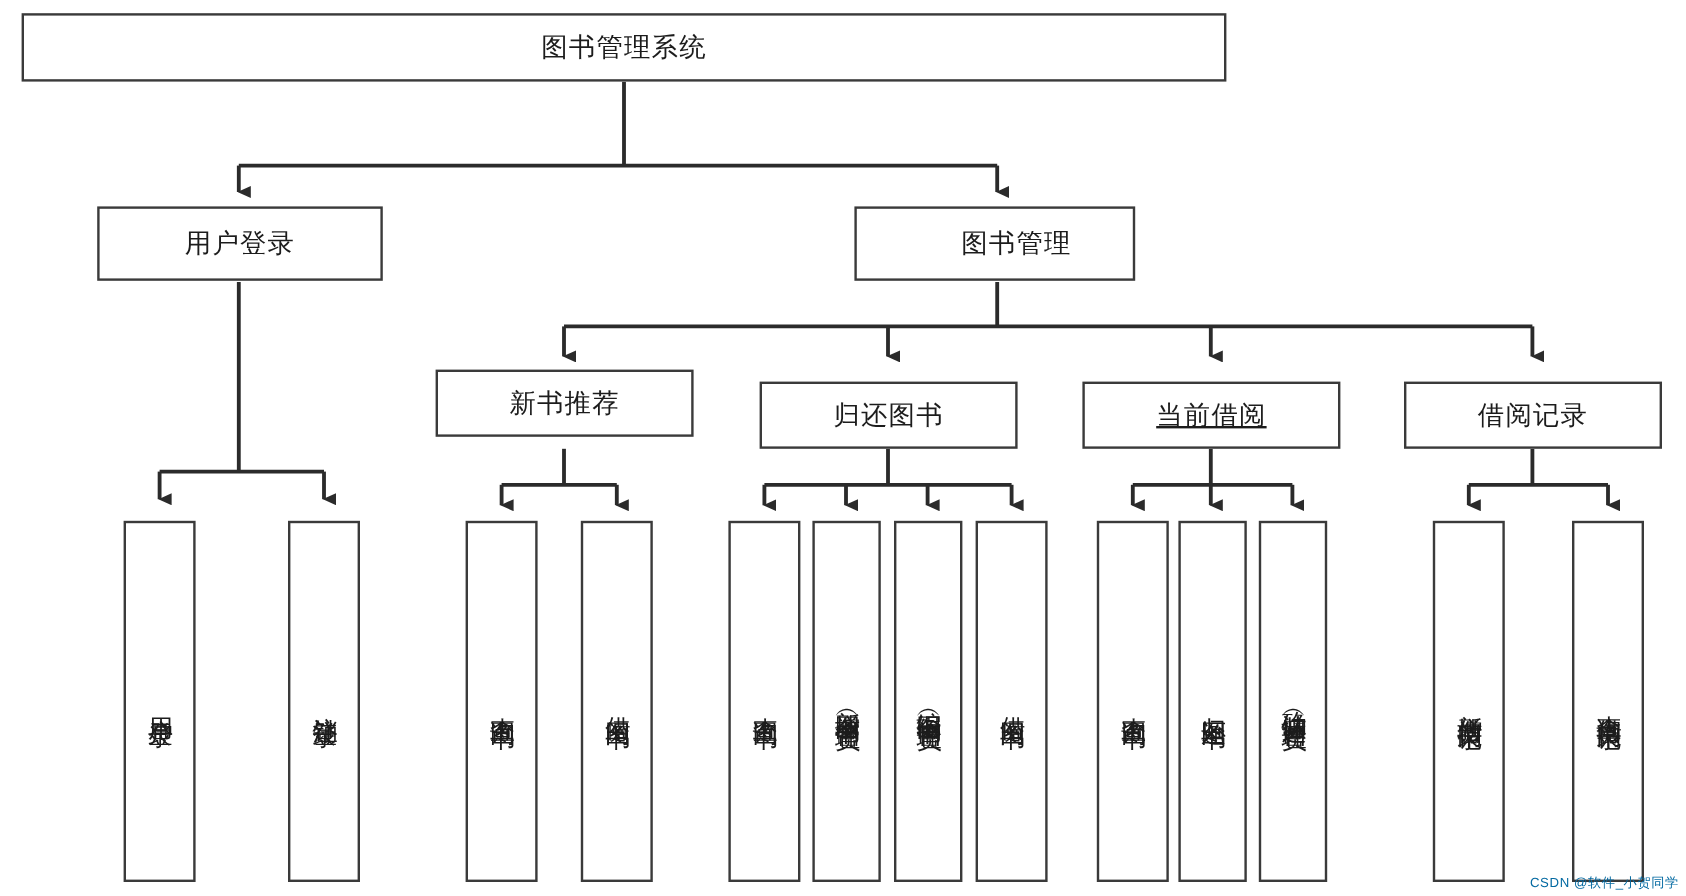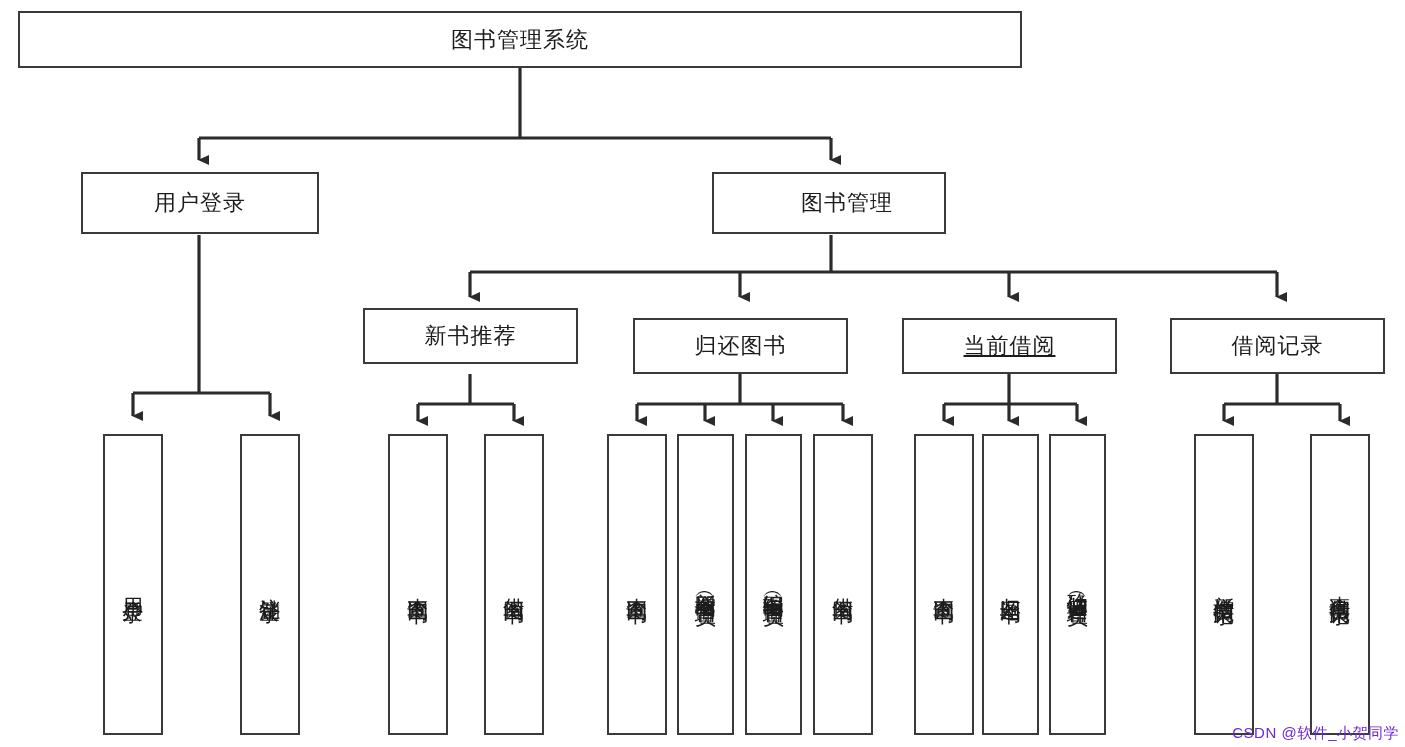--- a/index.html
+++ b/index.html
@@ -5,21 +5,21 @@
   html,body{margin:0;padding:0;background:#ffffff;}
   body{width:1405px;height:747px;overflow:hidden;font-family:"Liberation Sans","DejaVu Sans",sans-serif;}
   #canvas{position:relative;width:1405px;height:747px;background:#fff;}
   svg.wires{position:absolute;left:0;top:0;width:1405px;height:747px;}
   .node{position:absolute;box-sizing:border-box;background:#ffffff;border:2px solid #3a3a3a;
         display:flex;align-items:center;justify-content:center;color:#1c1c1c;}
   .node.h{font-size:22px;letter-spacing:1px;}
   .node.v{writing-mode:vertical-rl;text-orientation:upright;font-size:21px;line-height:1.22;
           letter-spacing:2px;padding:8px 0;}
   .node.v span{display:block;text-align:center;}
-  #watermark{position:absolute;right:6px;bottom:4px;font-size:15px;color:#6d28d9;
+  #watermark{position:absolute;right:6px;bottom:4px;font-size:11px;color:#0369a1;
              letter-spacing:0.5px;white-space:nowrap;margin-top:40px;}
 </style>
 </head>
 <body>
 
 <div id="canvas">
 
   <svg class="wires" viewBox="0 0 1405 747" xmlns="http://www.w3.org/2000/svg">
     <defs>
       <marker id="arw" markerWidth="10" markerHeight="11" refX="5" refY="10" orient="auto" markerUnits="userSpaceOnUse">

